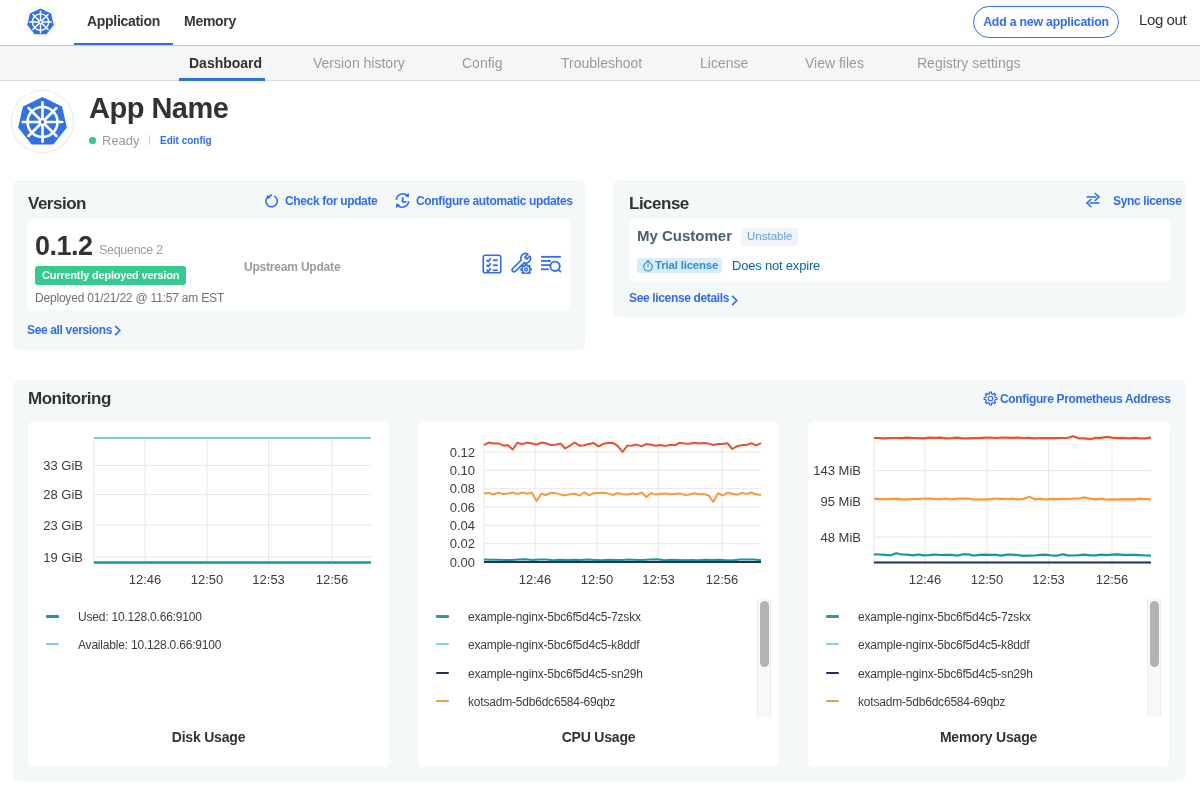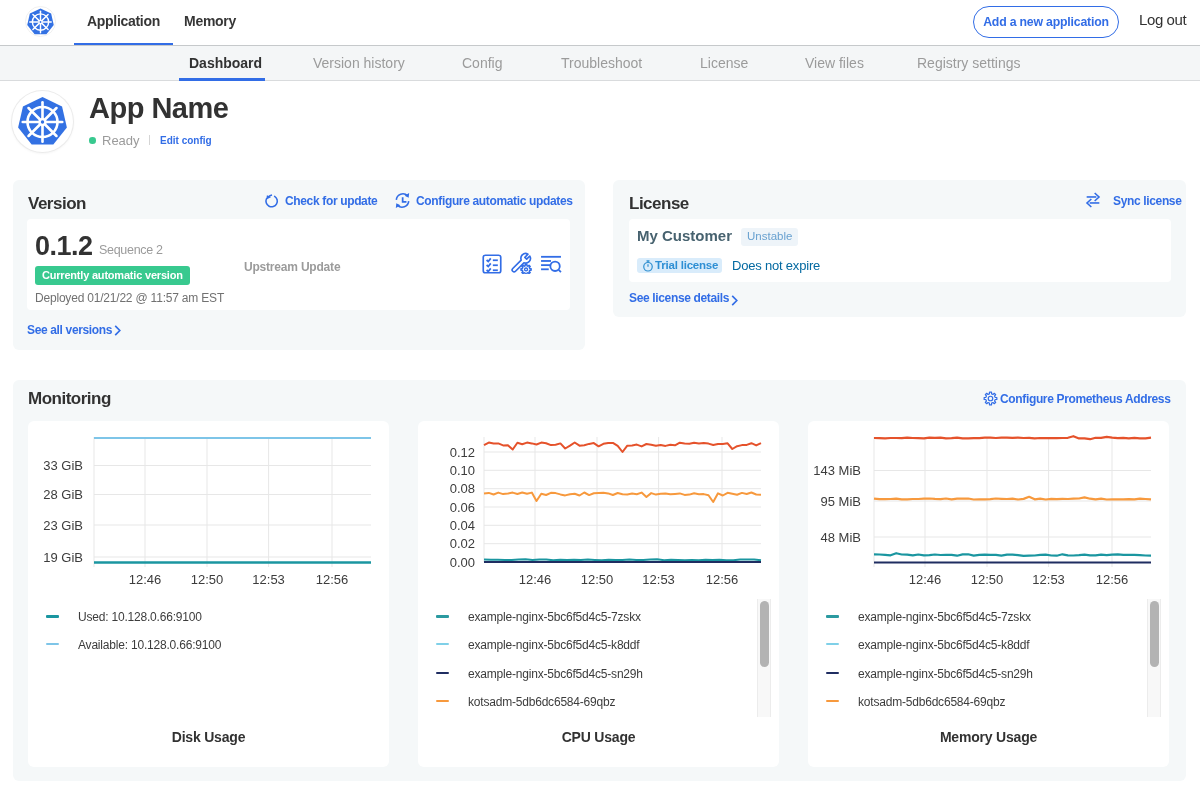--- a/index.html
+++ b/index.html
@@ -124,21 +124,21 @@
     <div id="editcfg">Edit config</div>
   </div>
 
   <div class="panel" id="panel-version"></div>
   <div class="ptitle" style="left:28px; top:193.5px;">Version</div>
   <div class="hlink" id="chk-upd" style="left:285px; top:194px;">Check for update</div>
   <div class="hlink" id="cfg-upd" style="left:416px; top:194px;">Configure automatic updates</div>
   <div class="whitecard" style="left:27px; top:219px; width:543px; height:91px;"></div>
   <div id="vnum">0.1.2</div>
   <div id="vseq">Sequence 2</div>
-  <div id="vchip">Currently automatic version</div>
+  <div id="vchip">Currently deployed version</div>
   <div id="vdep">Deployed 01/21/22 @ 11:57 am EST</div>
   <div id="vupstream">Upstream Update</div>
   <div class="hlink" style="left:27px; top:323px;">See all versions</div>
 
   <div class="panel" id="panel-license"></div>
   <div class="ptitle" style="left:629px; top:193.5px;">License</div>
   <div class="hlink" style="left:1113px; top:194px;">Sync license</div>
   <div class="whitecard" style="left:629px; top:219px; width:542px; height:63px;"></div>
   <div id="lcust">My Customer</div>
   <div id="lchip-unstable">Unstable</div>

